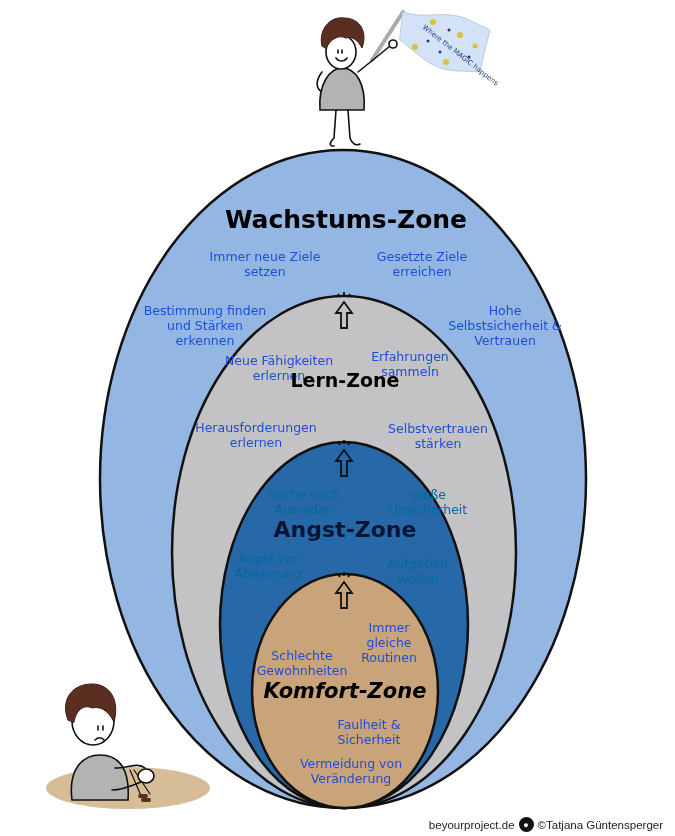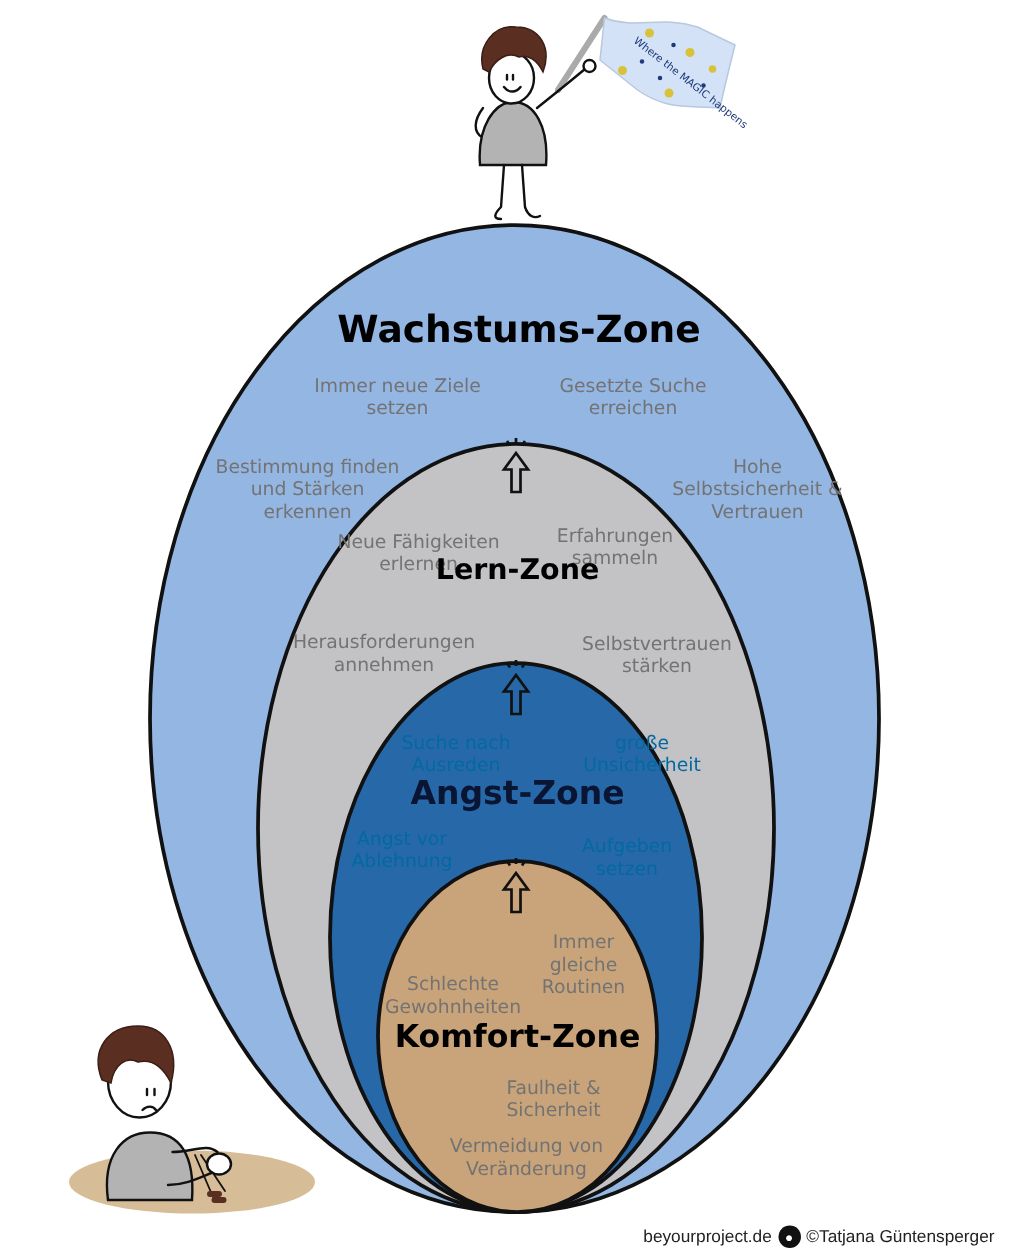--- a/index.html
+++ b/index.html
@@ -1,20 +1,20 @@
 <!DOCTYPE html>
 <html><head>
 <meta charset="utf-8">
 <style>
   html, body { margin:0; padding:0; background:#ffffff; }
   body { width:675px; height:836px; position:relative; overflow:hidden;
          font-family: "DejaVu Sans", sans-serif; color:#111; }
   svg.stage { position:absolute; left:0; top:0; }
   .lbl { position:absolute; text-align:center; font-size:12.5px; line-height:15px;
-         color:#737373; white-space:pre-line; transform:translateX(-50%); }
+         color:#1d4ed8; white-space:pre-line; transform:translateX(-50%); }
   .lbl.dark { color:#0369a1; }
   .title { position:absolute; transform:translateX(-50%); font-weight:bold;
            white-space:nowrap; color:#000000; }
   .footer { position:absolute; right:12px; bottom:4px; font-size:11.5px;
             font-family:"Liberation Sans Narrow","Liberation Sans", sans-serif; color:#222;
             display:flex; align-items:center; gap:4px;margin-left:11px; }
   .footer .badge { width:15px; height:15px; border-radius:50%; background:#111;
                    display:inline-flex; align-items:center; justify-content:center;
                    color:#fff; font-size:9px; }
 </style>
@@ -91,55 +91,55 @@
     <path d="M68,720 C60,700 72,684 92,684 C110,684 120,700 114,722 C108,710 100,706 92,708 C84,704 76,710 74,722 Z" fill="#5a2f22" stroke="#3a1d14" stroke-width="1"></path>
     <line x1="98" y1="726" x2="98" y2="730"></line>
       <line x1="103" y1="726" x2="103" y2="730"></line>
     <path d="M95,740 C98,737 102,737 104,740" fill="none"></path>
   </g>
 </svg>
 
 <div class="title" style="left:346px; top:205px; font-size:25px;">Wachstums-Zone</div>
 <div class="lbl" style="left:265px; top:249px;">Immer neue Ziele
 setzen</div>
-<div class="lbl" style="left:422px; top:249px;">Gesetzte Suche
+<div class="lbl" style="left:422px; top:249px;">Gesetzte Ziele
 erreichen</div>
 <div class="lbl" style="left:205px; top:303px;">Bestimmung finden
 und Stärken
 erkennen</div>
 <div class="lbl" style="left:505px; top:303px;">Hohe
 Selbstsicherheit &amp;
 Vertrauen</div>
 
 <div class="lbl" style="left:279px; top:353px;">Neue Fähigkeiten
 erlernen</div>
 <div class="lbl" style="left:410px; top:349px;">Erfahrungen
 sammeln</div>
 <div class="title" style="left:345px; top:369px; font-size:19px;">Lern-Zone</div>
 <div class="lbl" style="left:256px; top:420px;">Herausforderungen
-annehmen</div>
+erlernen</div>
 <div class="lbl" style="left:438px; top:421px;">Selbstvertrauen
 stärken</div>
 
 <div class="lbl dark" style="left:304px; top:487px;">Suche nach
 Ausreden</div>
 <div class="lbl dark" style="left:384px; top:487px;margin-left:44px;">große
 Unsicherheit</div>
 <div class="title" style="left:345px; top:517px; font-size:22px; color:#0a1433;">Angst-Zone</div>
 <div class="lbl dark" style="left:268px; top:551px;">Angst vor
 Ablehnung</div>
 <div class="lbl dark" style="left:418px; top:556px;">Aufgeben
-setzen</div>
+wollen</div>
 
 <div class="lbl" style="left:302px; top:648px;">Schlechte
 Gewohnheiten</div>
 <div class="lbl" style="left:389px; top:620px;">Immer
 gleiche
 Routinen</div>
-<div class="title" style="left:345px; top:679px; font-size:21px;">Komfort-Zone</div>
+<div class="title" style="left:345px; top:679px; font-size:21px;font-style:italic;">Komfort-Zone</div>
 <div class="lbl" style="left:321px; top:717px;margin-left:48px;">Faulheit &amp;
 Sicherheit</div>
 <div class="lbl" style="left:351px; top:756px;">Vermeidung von
 Veränderung</div>
 
 <div class="footer">
   <span>beyourproject.de</span>
   <span class="badge">●</span>
   <span>©Tatjana Güntensperger</span>
 </div>

